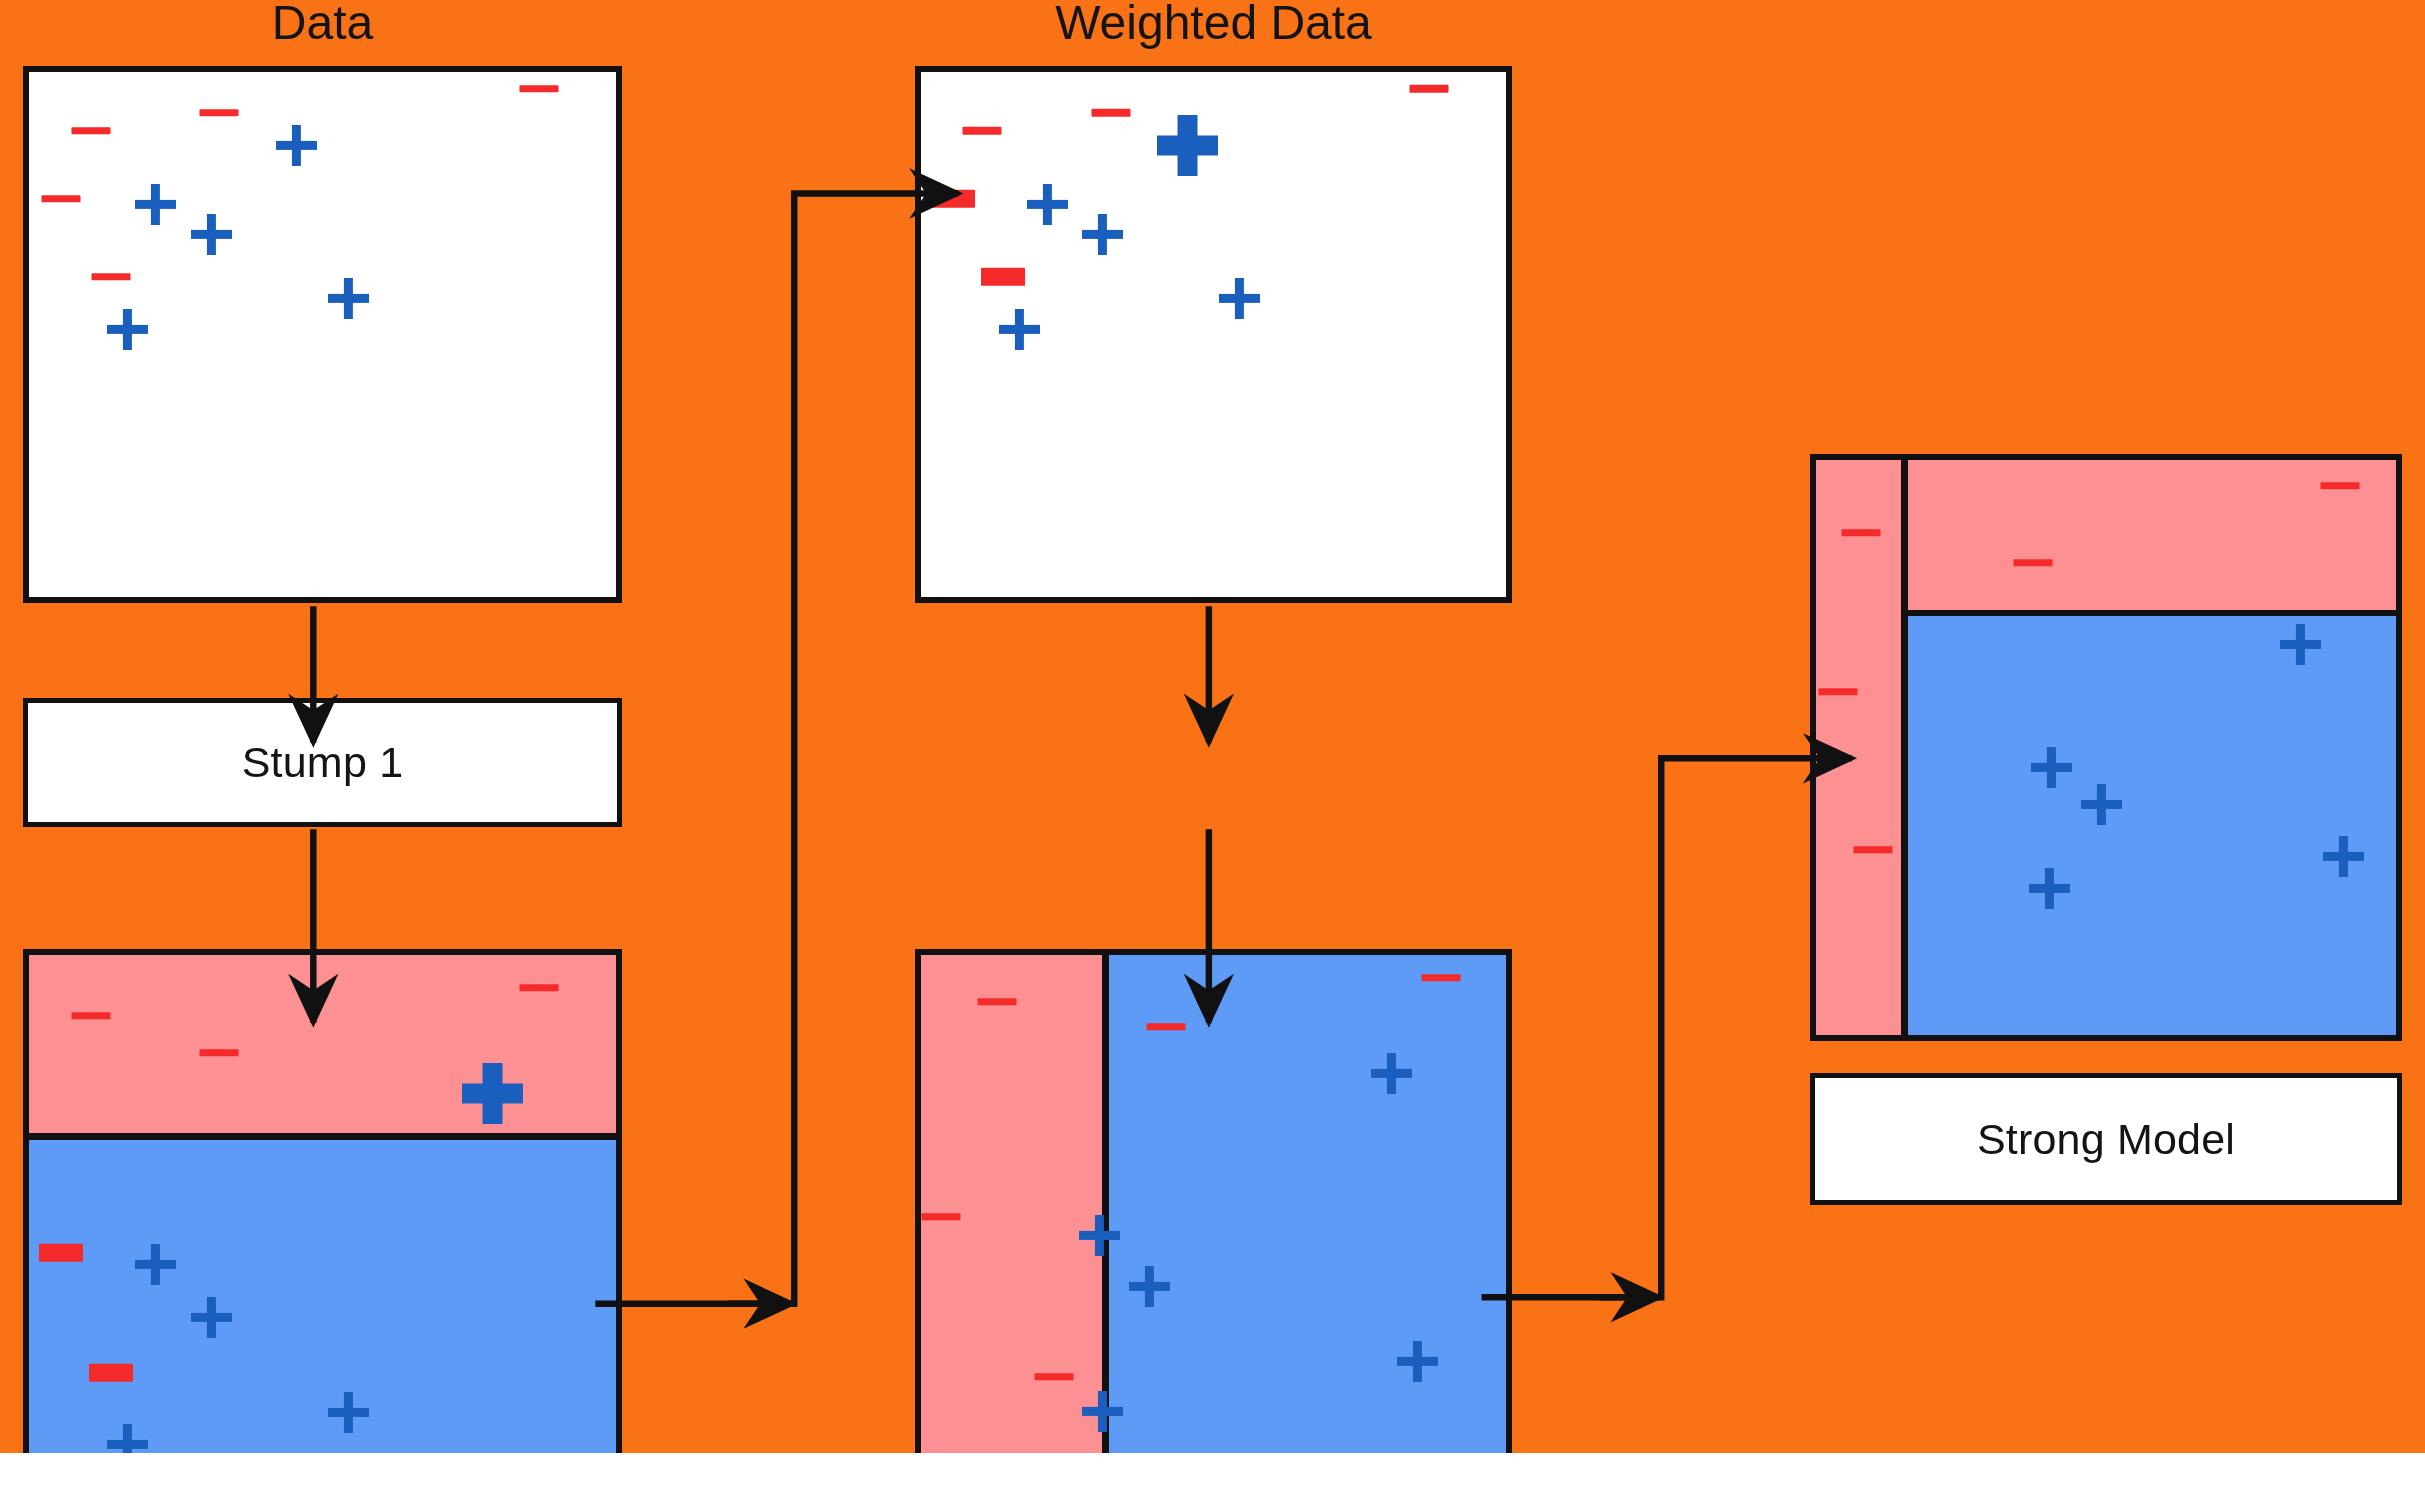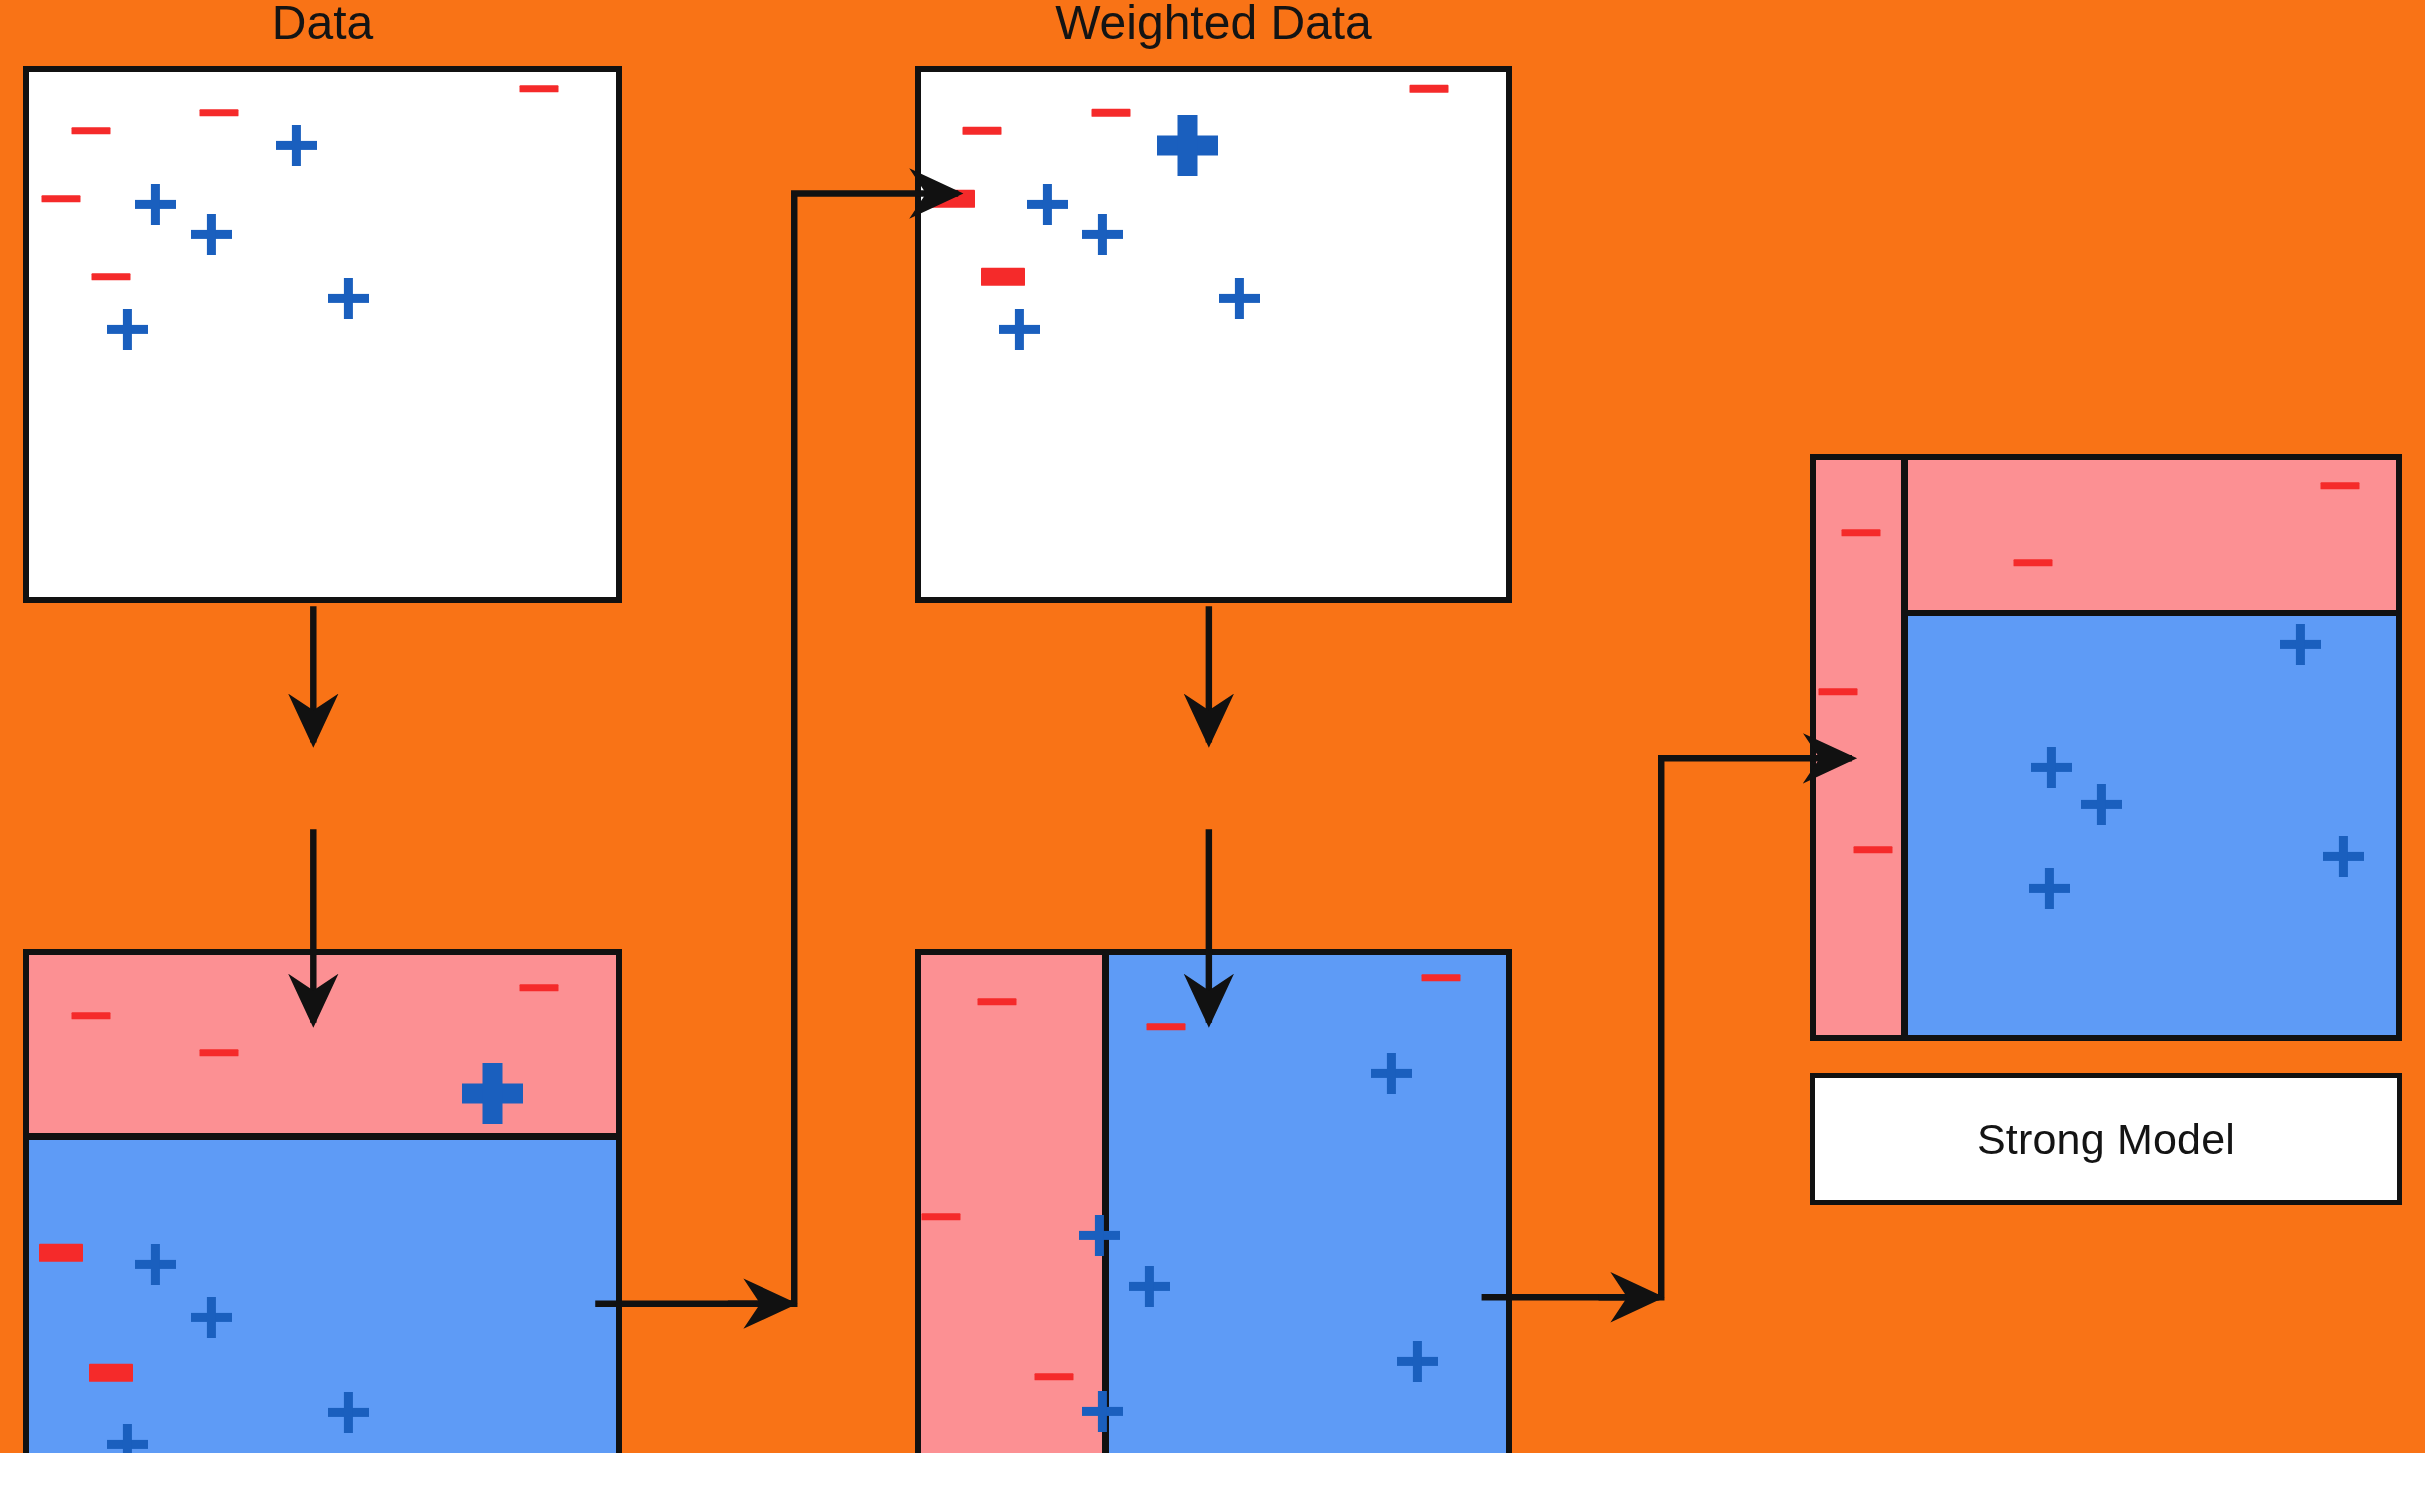--- a/index.html
+++ b/index.html
@@ -114,20 +114,23 @@
       <div class="mk" style="left: 319px; top: 226px; width: 41px; height: 41px;">
         <div class="mk-plus-h" style="width: 41px; height: 9.2px; background: rgb(26, 95, 190);"></div>
         <div class="mk-plus-v" style="width: 9.2px; height: 41px; background: rgb(26, 95, 190);"></div>
       </div>
       <div class="mk" style="left: 98px; top: 257px; width: 41px; height: 41px;">
         <div class="mk-plus-h" style="width: 41px; height: 9.2px; background: rgb(26, 95, 190);"></div>
         <div class="mk-plus-v" style="width: 9.2px; height: 41px; background: rgb(26, 95, 190);"></div>
       </div>
     </div>
 
+  <div class="label-box" style="left:23px; top:698px; width:599px; height:129px;">
+    <span>Stump 1</span>
+  </div>
 
   <div class="panel" id="p-stump1res" style="left:23px; top:949px; width:599px; height:562px;">
       <div class="region red" style="left: 0px; top: 0px; width: 100%; height: 33%;"></div>
       <div class="region blue" style="left: 0px; top: 33%; width: 100%; height: 67%;"></div>
       <div class="divider-h" style="left: 0px; top: calc(33% - 3.7px); width: 100%; height: 7.4px;"></div>
       <div class="mk mk-minus" style="left: 62px; top: 61px; width: 39px; height: 7.4px; background: rgb(245, 42, 42);"></div>
       <div class="mk mk-minus" style="left: 190px; top: 98px; width: 39px; height: 7.4px; background: rgb(245, 42, 42);"></div>
       <div class="mk mk-minus" style="left: 510px; top: 33px; width: 39px; height: 7.4px; background: rgb(245, 42, 42);"></div>
       <div class="mk" style="left: 463px; top: 138px; width: 61px; height: 61px;">
         <div class="mk-plus-h" style="width: 61px; height: 20px; background: rgb(26, 95, 190);"></div>

